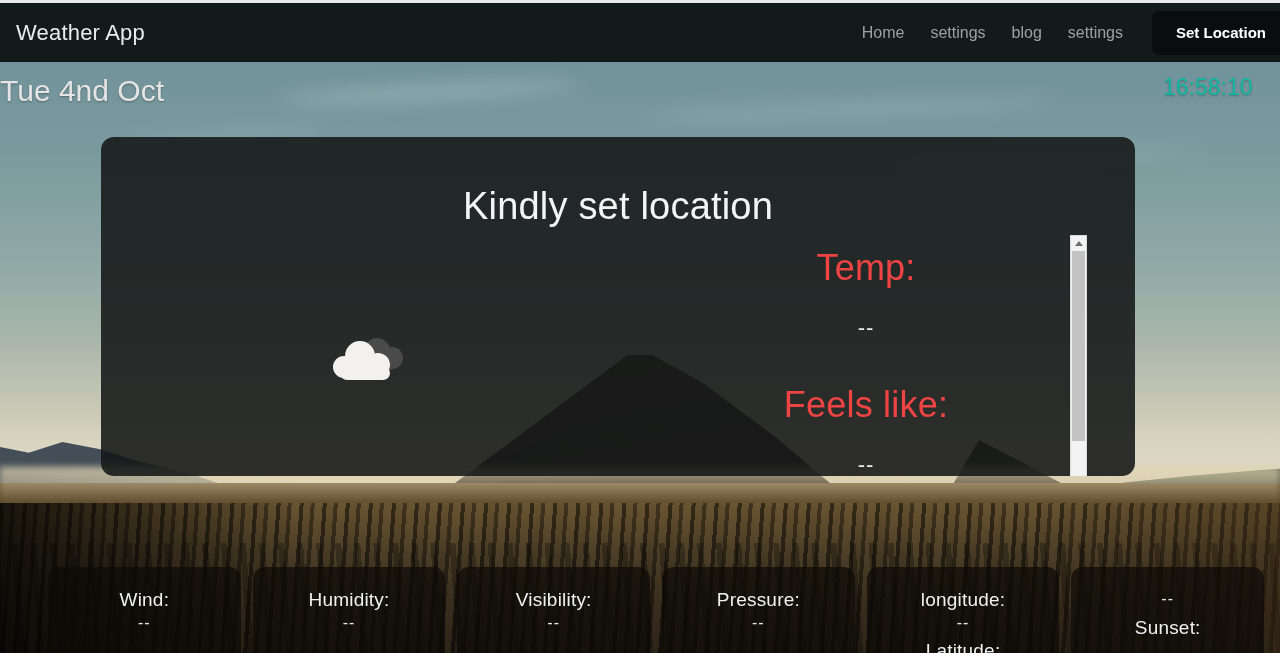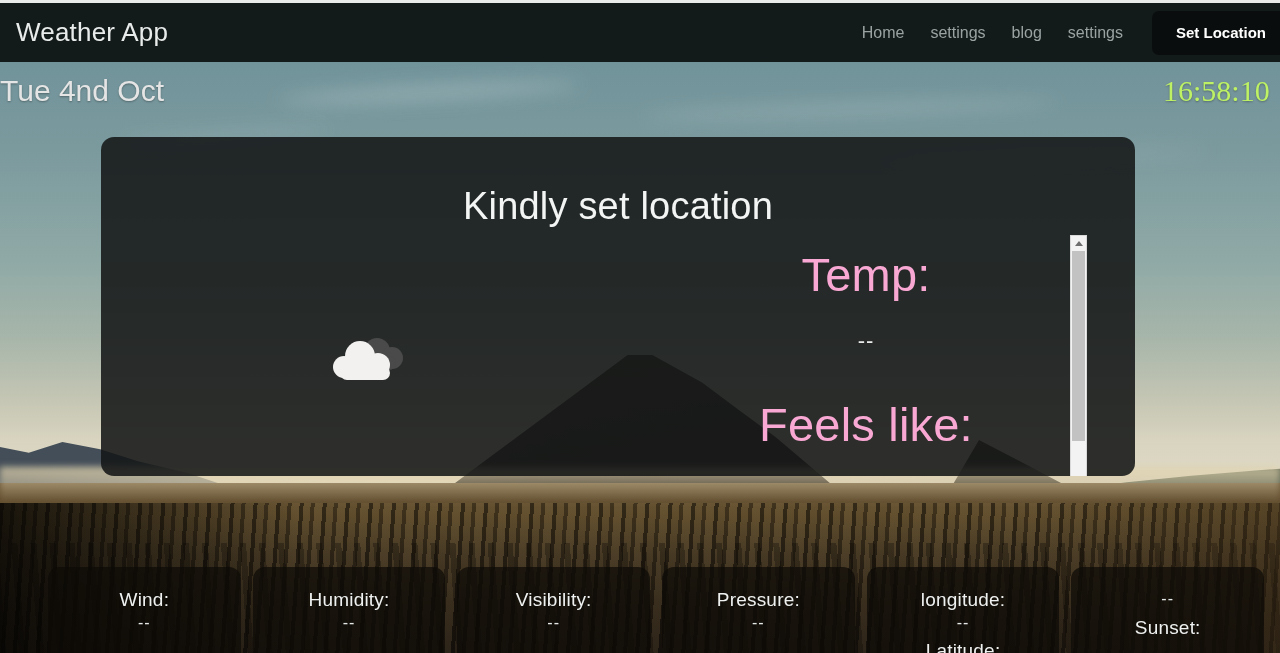--- a/index.html
+++ b/index.html
@@ -201,21 +201,21 @@
     width: 100%;
     height: 59px;
     background: #131a1a;
     display: flex;
     align-items: center;
     z-index: 30;
   }
 
   .brand {
     color: #e8eceb;
-    font-size: 26px;
+    font-size: 22px;
     font-weight: 400;
     letter-spacing: .2px;
     margin-left: 16px;
     white-space: nowrap;
   }
 
   .nav-right {
     margin-left: auto;
     display: flex;
     align-items: center;
@@ -262,26 +262,25 @@
     left: 0px; top: 12px;
     color: #e5e5e5;
     font-size: 30px;
     font-weight: 400;
     white-space: nowrap;
     text-shadow: 0 1px 2px rgba(0,0,0,0.30);
   }
   .clock-text {
     position: absolute;
     left: 1163px; top: 12px;
-    color: #bef264;
-    font-size: 30px;
+    color: #14b8a6;
+    font-size: 23px;
     font-weight: 400;
     white-space: nowrap;
     text-shadow: 0 1px 2px rgba(0,0,0,0.30);
-    font-family: Liberation Serif, serif;
   }
 
   
   .weather-card {
     position: absolute;
     left: 101px; top: 137px;
     width: 1034px;
     height: 339px;
     background: rgba(20,23,23,0.88);
     border-radius: 13px;
@@ -306,22 +305,22 @@
     width: 76px; height: 58px;
   }
 
   .readouts {
     position: absolute;
     left: 560px; top: 110px;
     width: 410px;
     text-align: center;
   }
   .readout-label {
-    color: #f9a8d4;
-    font-size: 47px;
+    color: #ef4444;
+    font-size: 36px;
     font-weight: 400;
     line-height: 1.18;
     letter-spacing: .2px;
   }
   .readout-value {
     color: #e9eceb;
     font-size: 22px;
     font-weight: 400;
     line-height: 1.2;
     margin-top: 26px;

